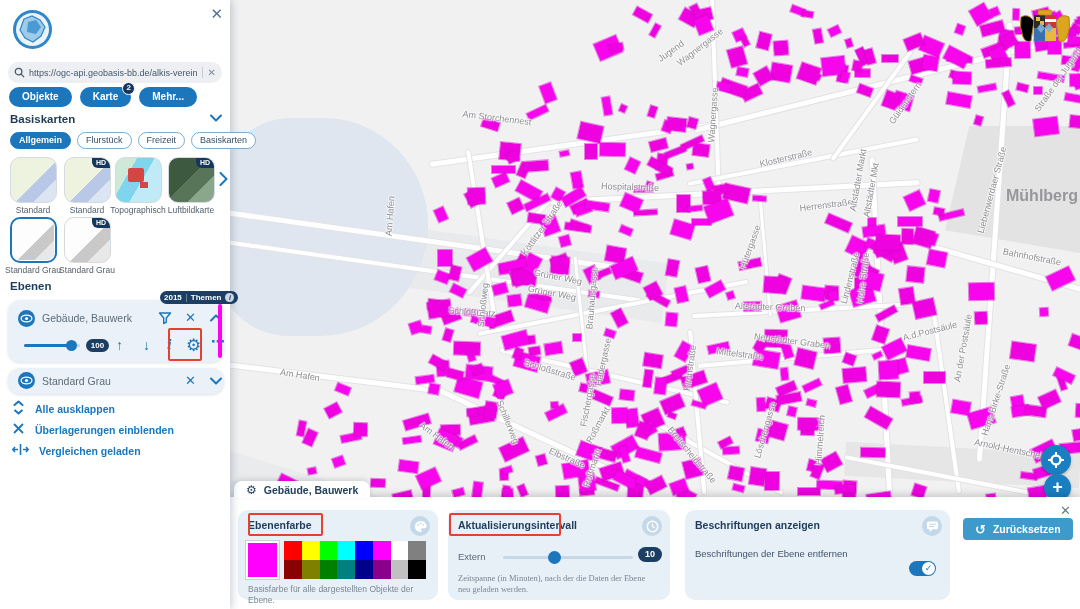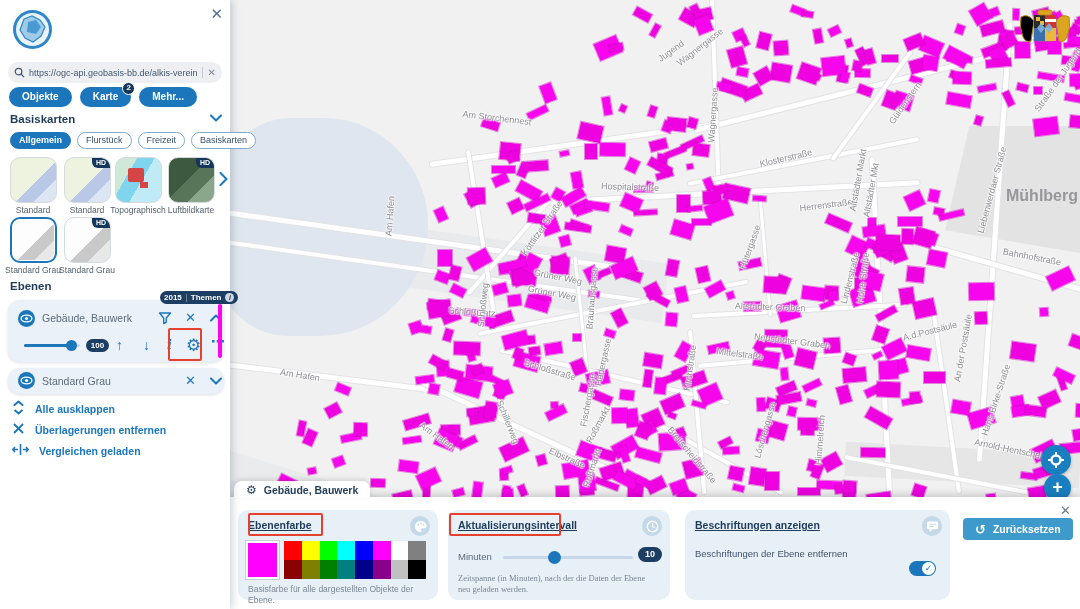--- a/index.html
+++ b/index.html
@@ -84,21 +84,21 @@
   #settings { position:absolute; left:230px; top:497px; width:850px; height:112px; background:#fff; z-index:10;
               box-shadow:0 -2px 8px rgba(0,0,0,.18); }
   #settings-tab { position:absolute; left:4px; top:-16px; height:17px; background:#fff; border-radius:8px 8px 0 0;
                   display:flex; align-items:center; gap:7px; padding:0 12px; box-shadow:0 -2px 5px rgba(0,0,0,.12);
                   font-size:10.5px; font-weight:bold; color:#23405d; }
   #settings-close { position:absolute; right:9px; top:6px; font-size:13px; color:#6b7a8a; cursor:pointer; }
   .s-card { position:absolute; top:13px; height:90px; background:#e7eff7; border-radius:10px; }
   #card-color { left:8px; width:200px; }
   #card-interval { left:218px; width:222px; }
   #card-labels { left:455px; width:265px; }
-  .s-title { position:absolute; left:10px; top:9px; font-size:10.5px; font-weight:bold; color:#1e3b5a;text-decoration:underline; }
+  .s-title { position:absolute; left:10px; top:9px; font-size:10.5px; font-weight:bold; color:#1e3b5a; }
   .s-icon { position:absolute; width:20px; height:20px; border-radius:50%; background:#c3d8e8; top:6px;
             display:flex; align-items:center; justify-content:center; }
   .s-caption { position:absolute; left:10px; font-size:8.5px; color:#7a8894; line-height:1.25; }
   #cur-swatch { position:absolute; left:8px; top:31px; width:33px; height:38px; border:2px solid #fff;
                 outline:1px solid #c9ced3; cursor:pointer; }
   #palette { position:absolute; left:46px; top:31px; width:142px; height:38px; display:grid;
              grid-template-columns:repeat(8,1fr); grid-template-rows:1fr 1fr; }
   #palette .sw { cursor:pointer; }
   #min-label { position:absolute; left:10px; top:41px; font-size:9.5px; color:#5c6b7a; }
   #min-pill { position:absolute; right:8px; top:37px; width:24px; height:15px; line-height:15px; border-radius:8px;
@@ -748,21 +748,21 @@
               <polyline points="2.5,5 6.5,1.5 10.5,5" class="chev" style="stroke:#1b76bc;stroke-width:2;fill:none"></polyline>
               <polyline points="2.5,10 6.5,13.5 10.5,10" style="stroke:#1b76bc;stroke-width:2;fill:none"></polyline>
             </svg></span>
           <span>Alle ausklappen</span>
         </div>
         <div class="sb-link" style="top: 422px;">
           <span><svg width="13" height="13" viewBox="0 0 13 13">
               <line x1="2" y1="2" x2="11" y2="11" stroke="#1b76bc" stroke-width="1.8"></line>
               <line x1="11" y1="2" x2="2" y2="11" stroke="#1b76bc" stroke-width="1.8"></line>
             </svg></span>
-          <span>Überlagerungen entfernen</span>
+          <span>Überlagerungen einblenden</span>
         </div>
         <div class="sb-link" style="top: 444px;">
           <span><svg width="17" height="11" viewBox="0 0 17 11">
               <line x1="8.5" y1="0" x2="8.5" y2="11" stroke="#1b76bc" stroke-width="1.6"></line>
               <path d="M6 5.5 L1 5.5 M3 3 L0.8 5.5 L3 8" stroke="#1b76bc" stroke-width="1.5" fill="none"></path>
               <path d="M11 5.5 L16 5.5 M14 3 L16.2 5.5 L14 8" stroke="#1b76bc" stroke-width="1.5" fill="none"></path>
             </svg></span>
           <span>Vergleichen geladen</span>
         </div>
       </div>
@@ -808,21 +808,21 @@
     </div>
 
     <div id="card-interval" class="s-card">
       <span class="s-title">Aktualisierungsintervall</span>
       <div class="s-icon" style="right:8px;">
         <svg width="13" height="13" viewBox="0 0 14 14">
           <circle cx="7" cy="7" r="5.6" fill="none" stroke="#fff" stroke-width="1.6"></circle>
           <polyline points="7,3.6 7,7 9.4,8.4" fill="none" stroke="#fff" stroke-width="1.4"></polyline>
         </svg>
       </div>
-      <span id="min-label">Minuten</span>
+      <span id="min-label">Extern</span>
       <div class="slider-track" style="left:55px;top:46px;width:130px;"></div>
       <div class="slider-handle" style="left:100px;top:41px;width:13px;height:13px;"></div>
       <span id="min-pill">10</span>
       <span class="s-caption" style="top:63px;width:200px;font-family:Liberation Serif, serif;">Zeitspanne (in Minuten), nach der die Daten der Ebene neu geladen werden.</span>
     </div>
 
     <div id="card-labels" class="s-card">
       <span class="s-title">Beschriftungen anzeigen</span>
       <div class="s-icon" style="right:8px;">
         <svg width="13" height="13" viewBox="0 0 14 14">

